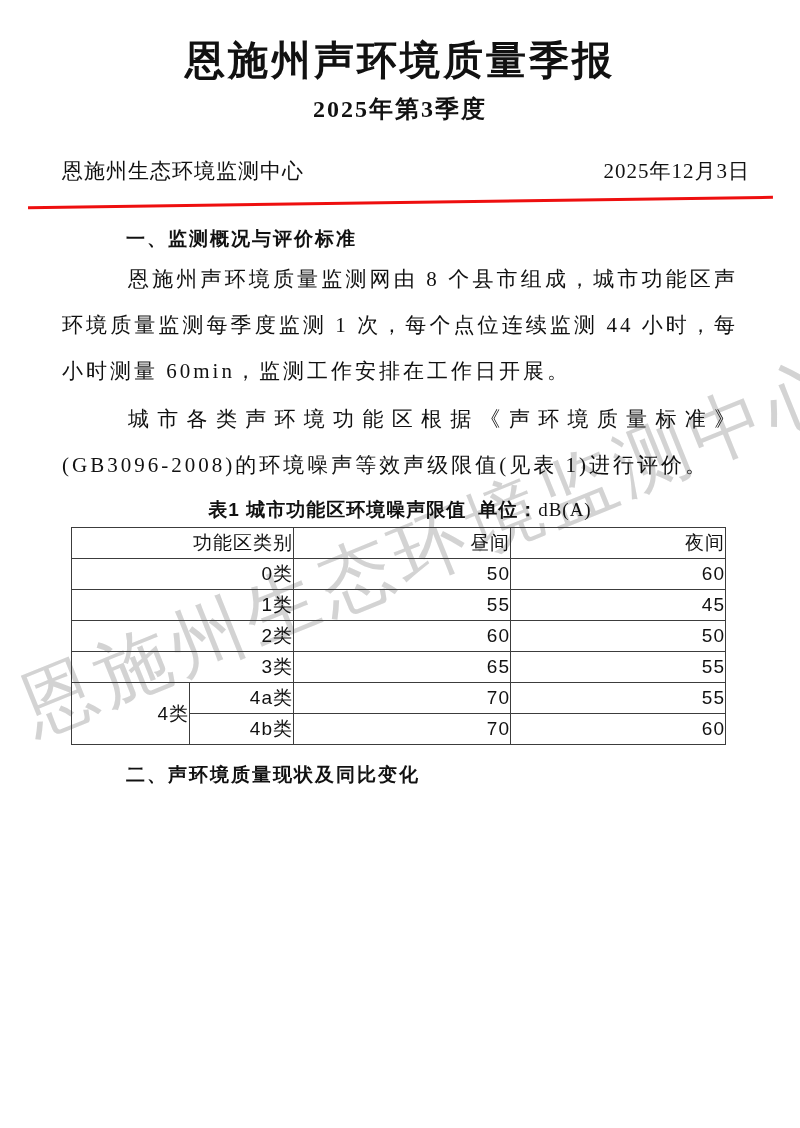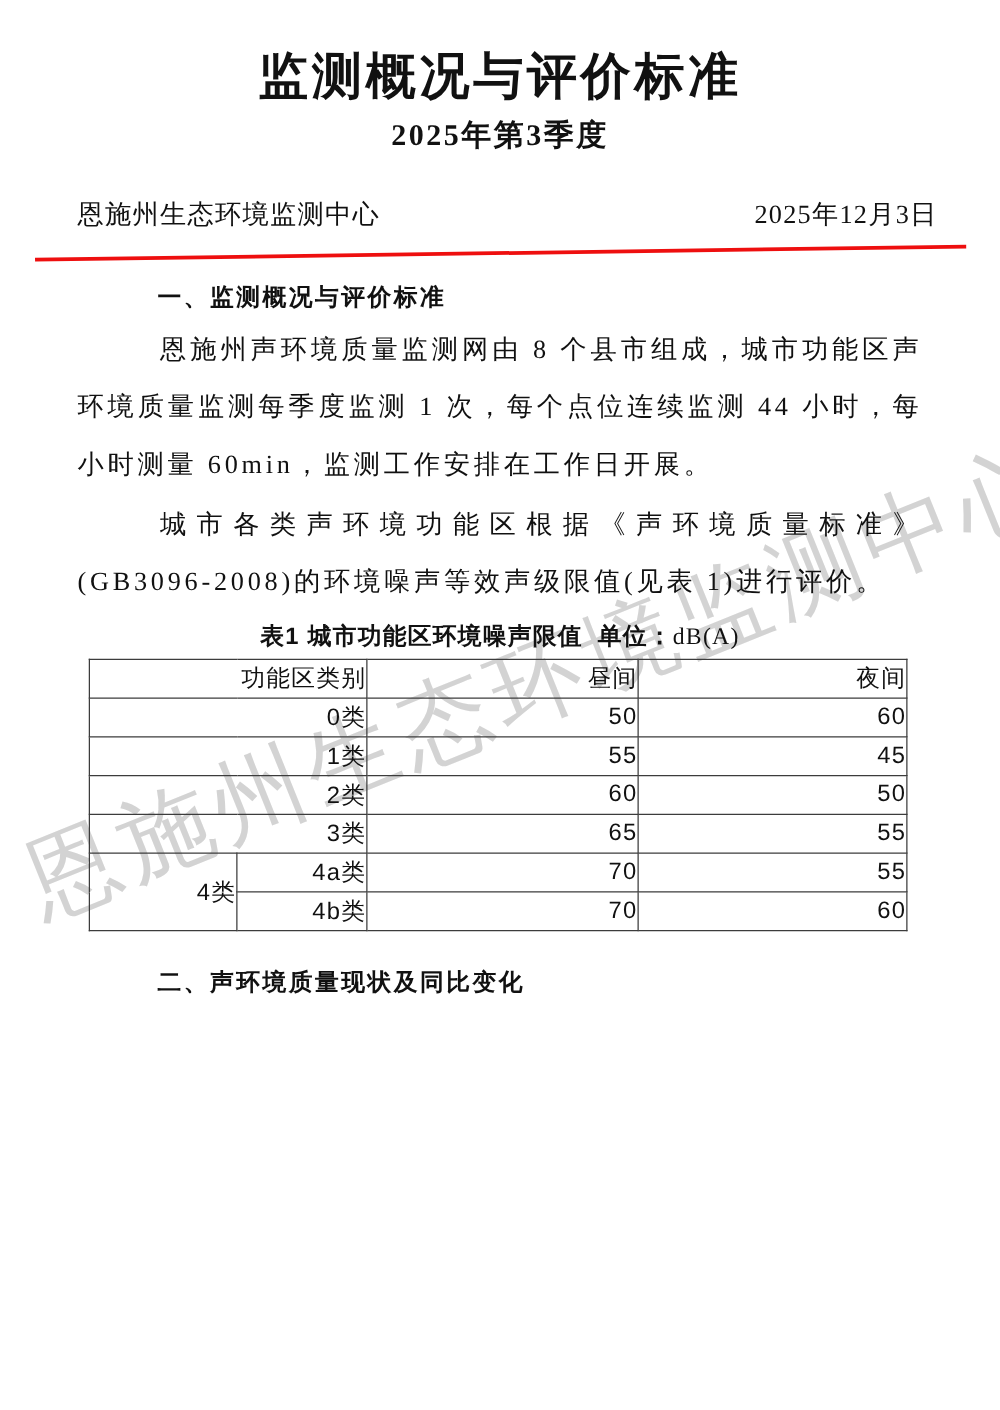--- a/index.html
+++ b/index.html
@@ -51,31 +51,31 @@
   .unit-value { font-family:"Liberation Serif","DejaVu Serif",serif; font-weight:normal; }
   table.noise {
     border-collapse:collapse; table-layout:fixed; width:654px; margin:5px 0 0 9px;
     background:transparent;
   }
   table.noise td {
     border:1px solid #3c3c3c; text-align:right; vertical-align:middle;
     height:30px; padding:0; font-size:19px; letter-spacing:1px;
     font-family:Liberation Sans, sans-serif;
   }
-  .sec2 { margin-top:27px; }
+  .sec2 { margin-top:15px; }
 </style>
 </head>
 <body>
 
 <div class="page">
 
   <div class="watermark">恩施州生态环境监测中心</div>
 
   <div class="layer">
-    <div class="title">监测概况与评价标准</div>
+    <div class="title">恩施州声环境质量季报</div>
     <div class="subtitle">2025年第3季度</div>
 
     <div class="org-row">
       <span>恩施州生态环境监测中心</span>
       <span>2025年12月3日</span>
     </div>
 
     <div class="red-line"></div>
 
     <div class="content">

